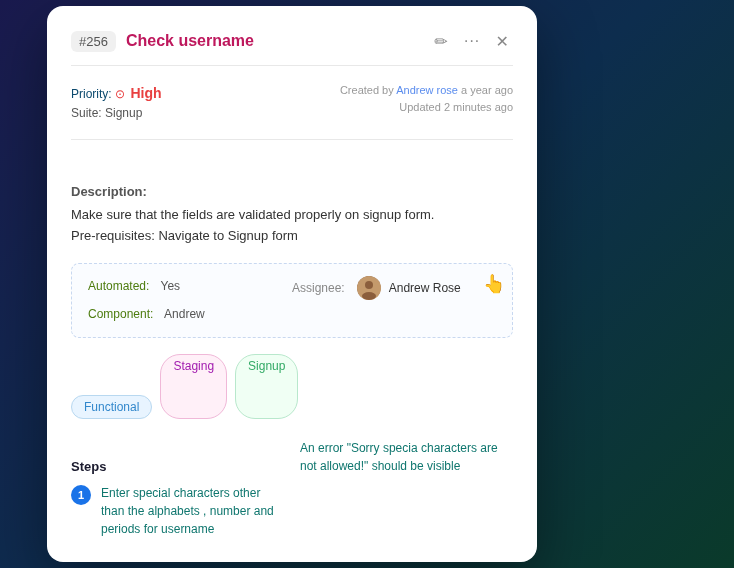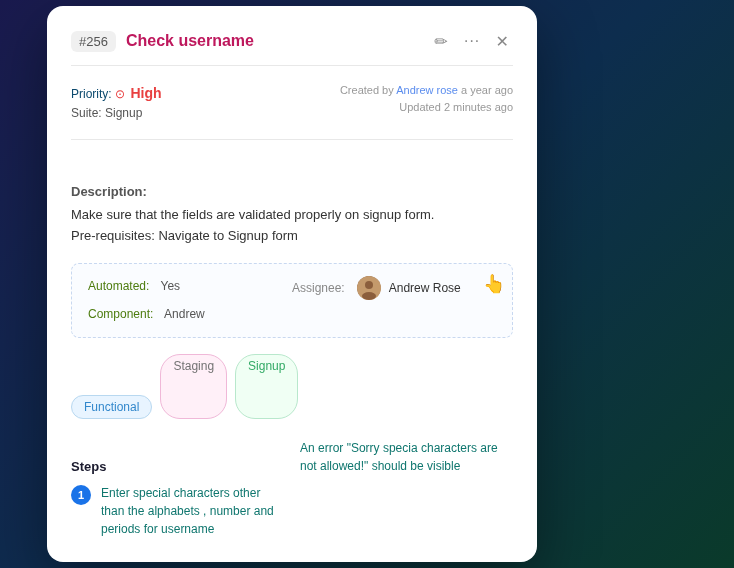--- a/index.html
+++ b/index.html
@@ -129,21 +129,21 @@
       margin-bottom: 20px;
     }
     .tag {
       padding: 4px 12px;
       border-radius: 20px;
       font-size: 12px;
       font-weight: 500;
       cursor: pointer;
     }
     .tag-functional { background: #e8f4ff; color: #3388cc; border: 1px solid #b8d8f0; margin-top: 41px; }
-    .tag-staging { background: #fff0f8; color: #737373; border: 1px solid #f0b8d8; }
+    .tag-staging { background: #fff0f8; color: #a21caf; border: 1px solid #f0b8d8; }
     .tag-signup { background: #f0fff4; color: #33aa66; border: 1px solid #b8e8cc; text-align: center; }
     .steps-section {
       display: grid;
       grid-template-columns: 1fr 1fr;
       gap: 16px;
     }
     .section-title { font-size: 13px; font-weight: 600; color: #1a1a2e; margin-bottom: 10px; margin-top: 20px; }
     .step-item { display: flex; gap: 10px; align-items: flex-start; }
     .step-num {
       width: 20px; height: 20px;

